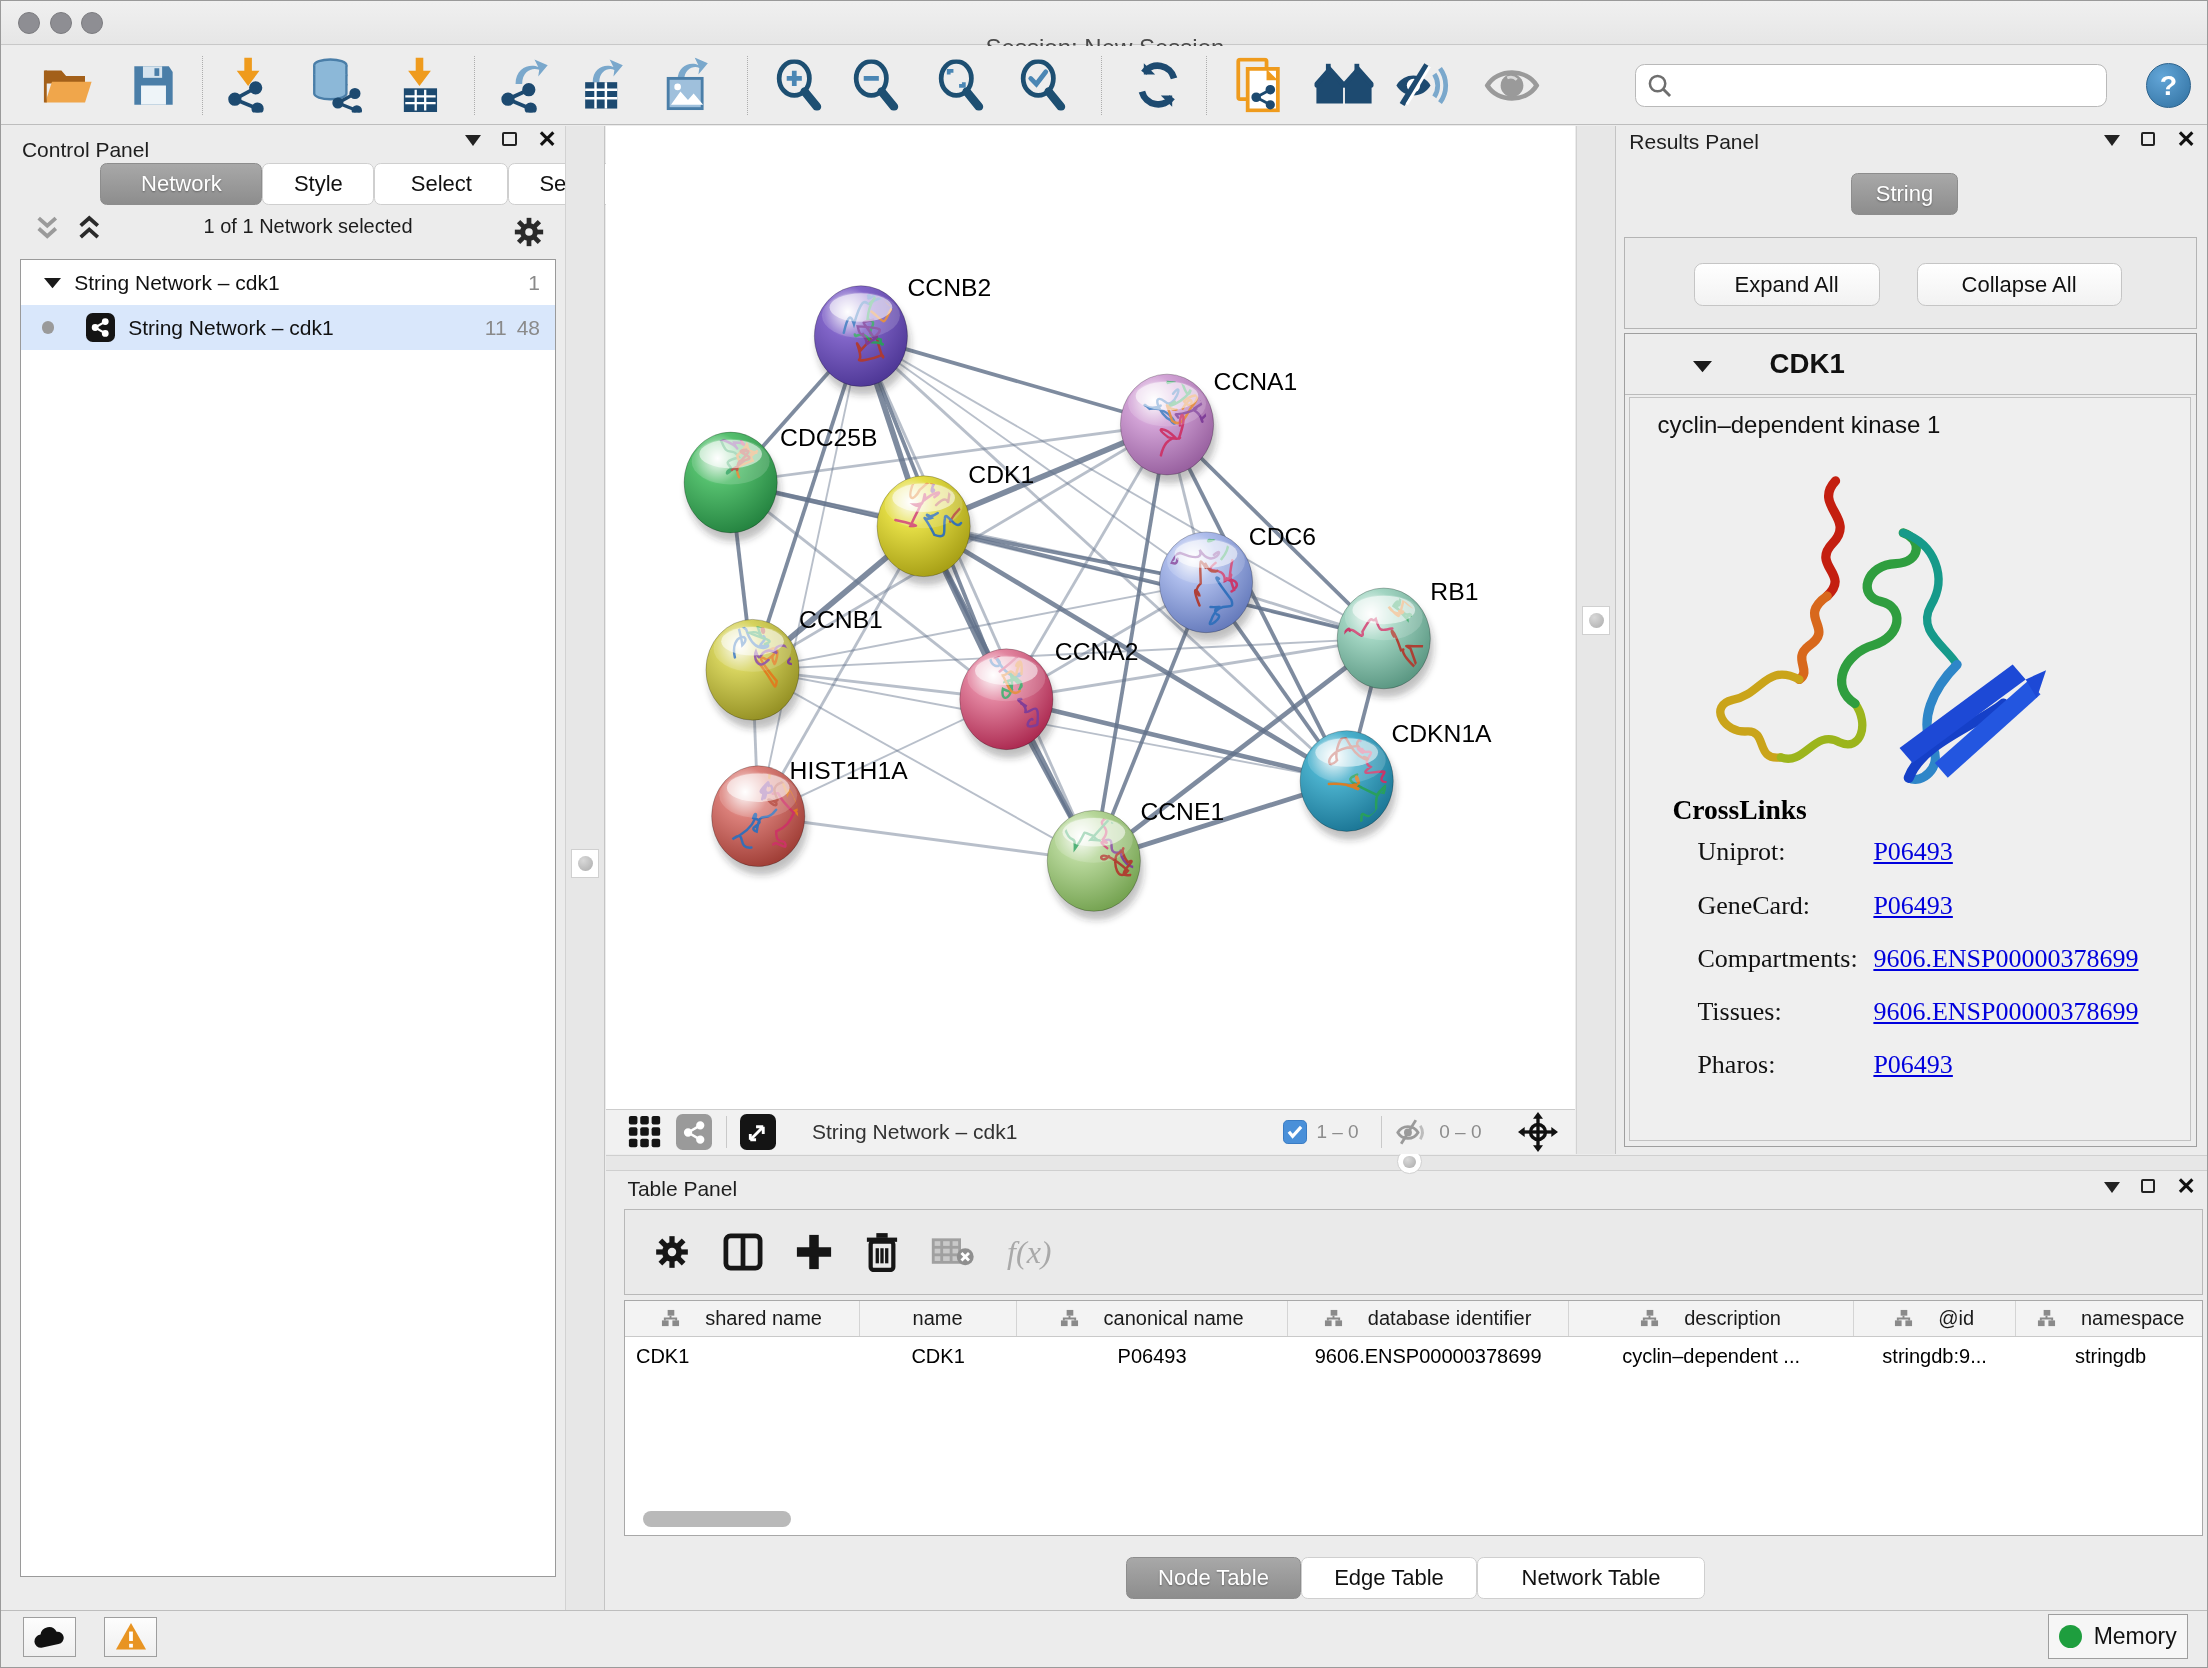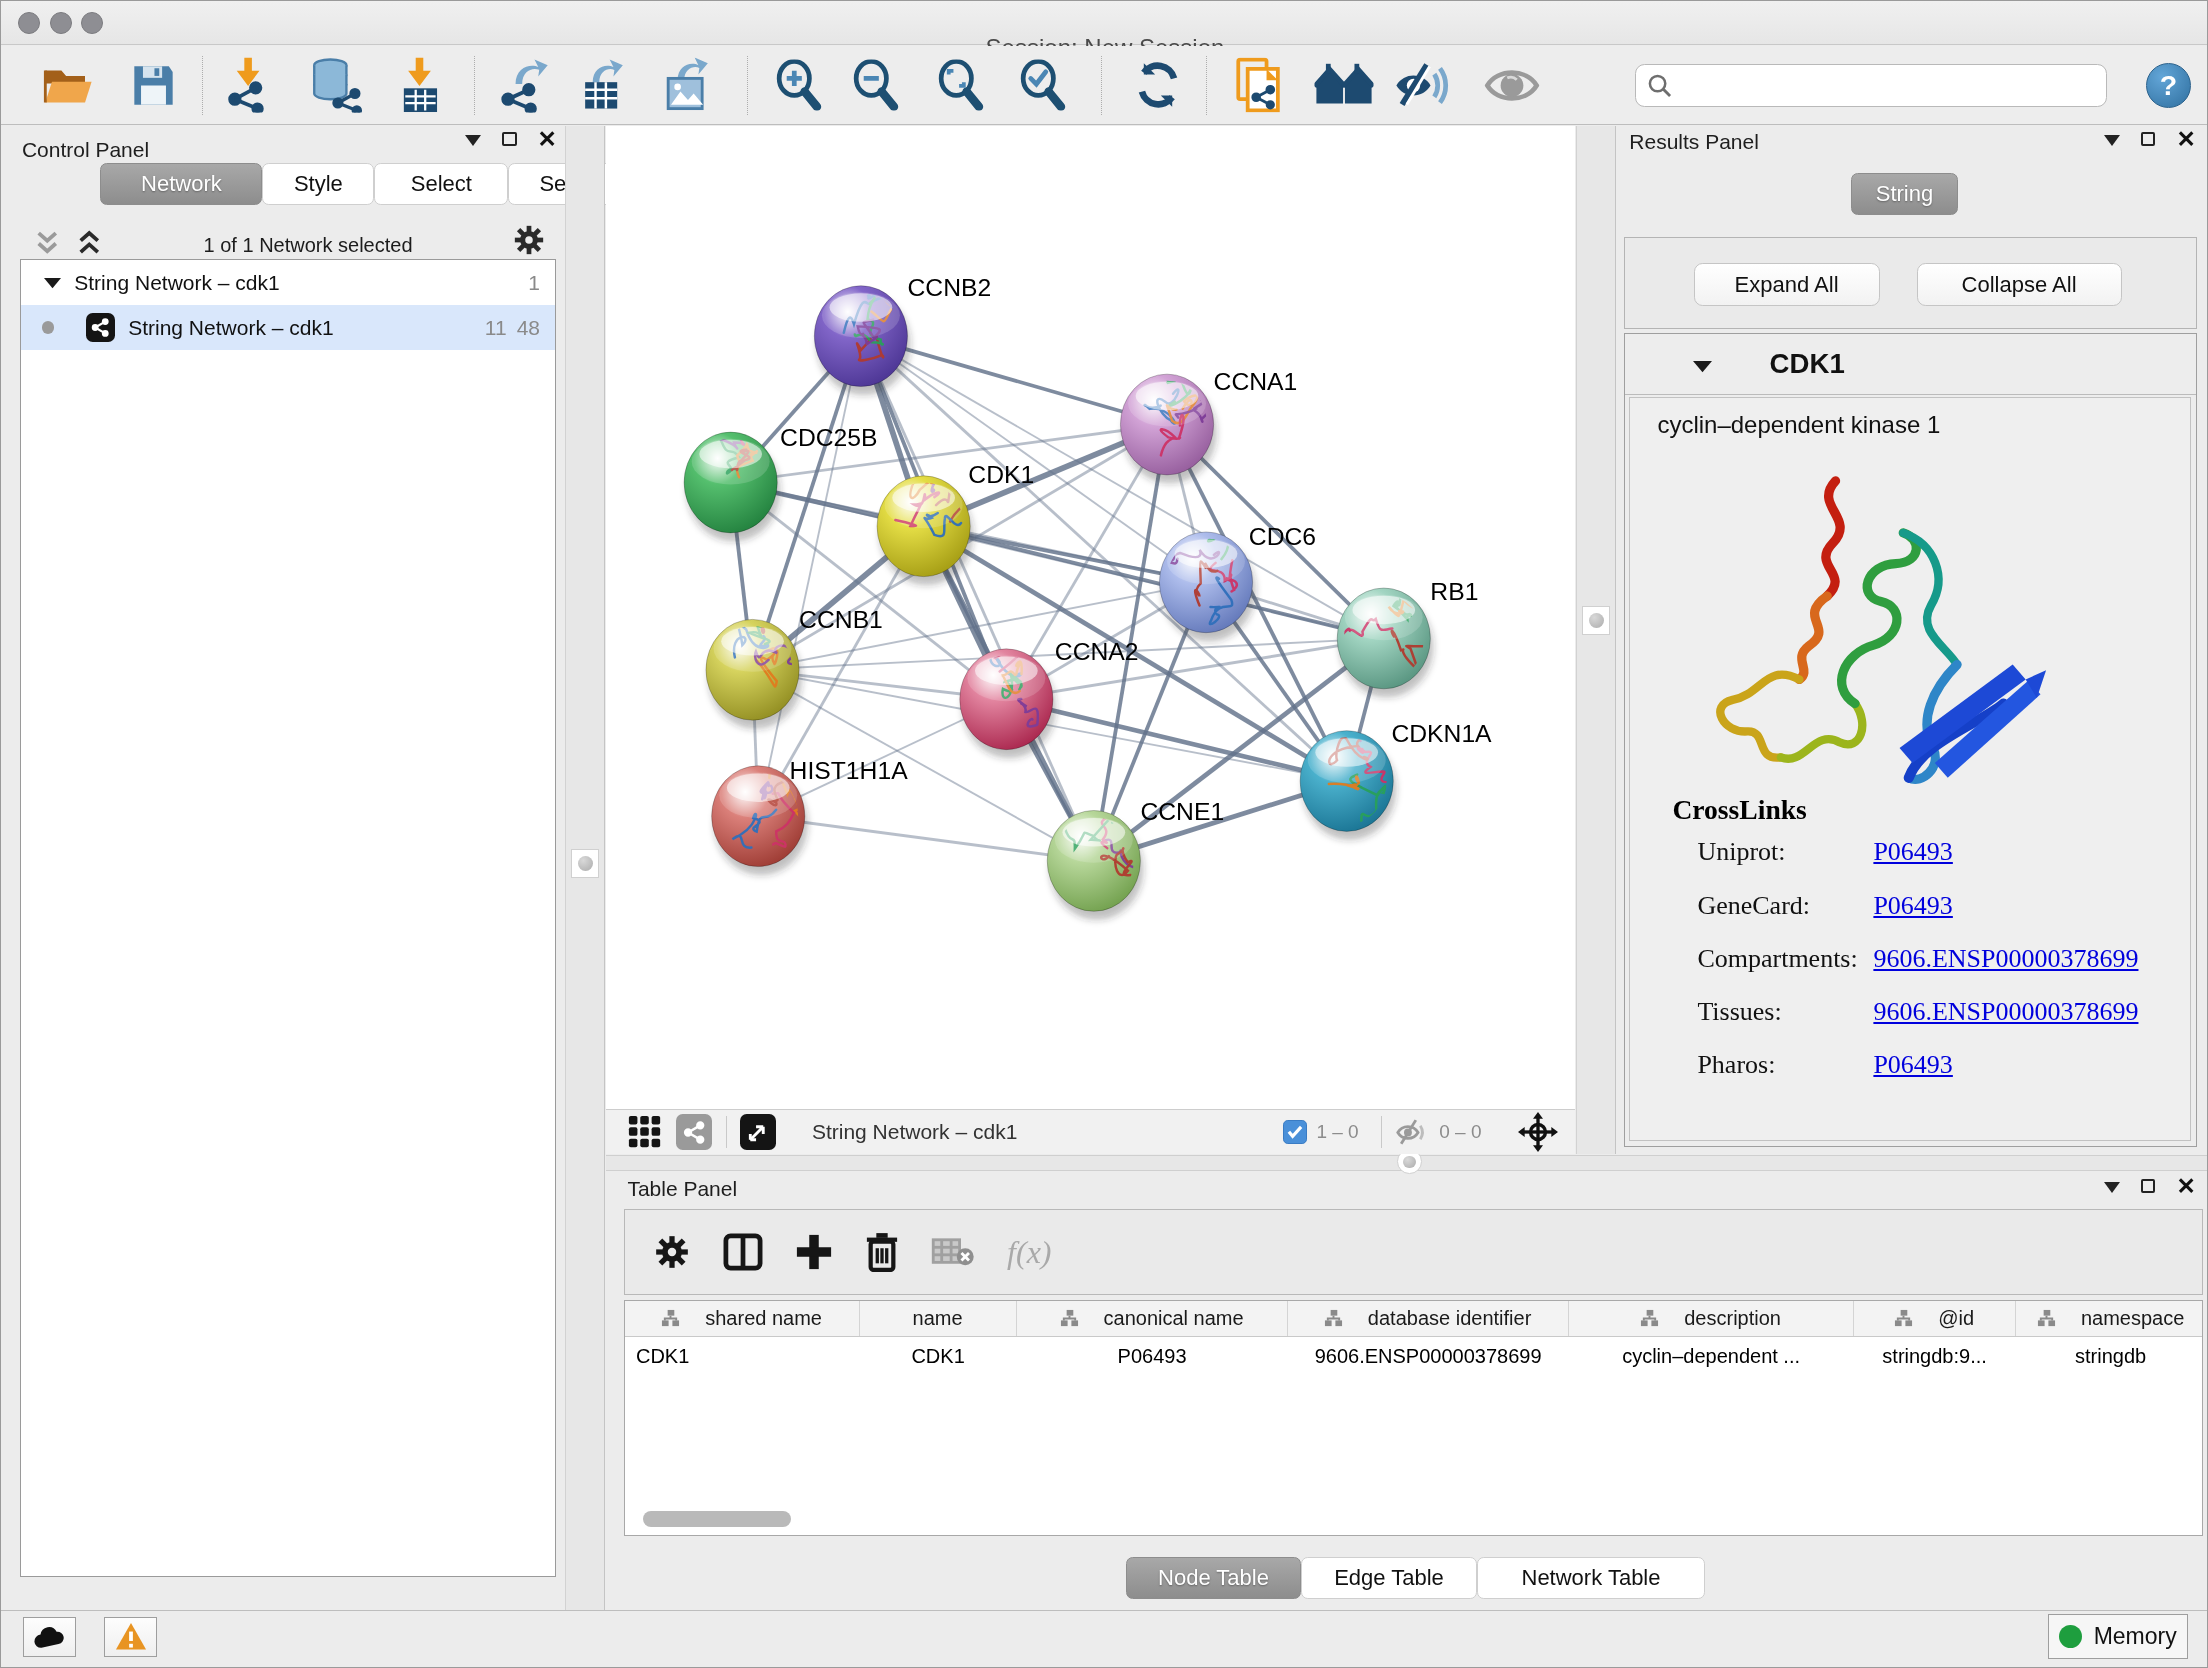--- a/index.html
+++ b/index.html
@@ -38,21 +38,21 @@
   .wc-close { font-size:23px; font-weight:bold; color:#111; line-height:14.3px; }
 
   .tab { height:42px; border:1px solid #cfcfcf; background:#fff; color:#111; border-radius:6.7px;
          display:flex; align-items:center; justify-content:center; font-size:22px; }
   .tab.sel { background:linear-gradient(#a8a8a8,#8d8d8d); color:#fff; border-color:#8d8d8d;
              text-shadow:0 1px 1.9px rgba(0,0,0,.35); }
 
   
   .cpanel { position:absolute; left:11.4px; top:125px; width:552px; height:1485px; }
   .cp-tabs { position:absolute; left:88px; top:37px; display:flex; }
-  .cp-sub { position:absolute; left:7.6px; top:89px; width:536px; height:42px; display:flex; align-items:flex-end; }
+  .cp-sub { position:absolute; left:7.6px; top:89px; width:536px; height:42px; display:flex; align-items:flex-start; }
   .cp-tree { position:absolute; left:7.6px; top:133px; width:536px; height:1318px; background:#fff;
              border:1px solid #9a9a9a; }
   .trow { position:relative; height:45px; display:flex; align-items:center; font-size:21px; color:#111; }
   .trow.sel { background:#d9e7fb; }
   .tnum { color:#8a8a8a; }
   .sharebadge { width:28.5px; height:28.5px; background:#141414; border-radius:6.7px; display:flex;
                 align-items:center; justify-content:center; }
   .sharebadge.gray { background:#9a9a9a; }
 
   

